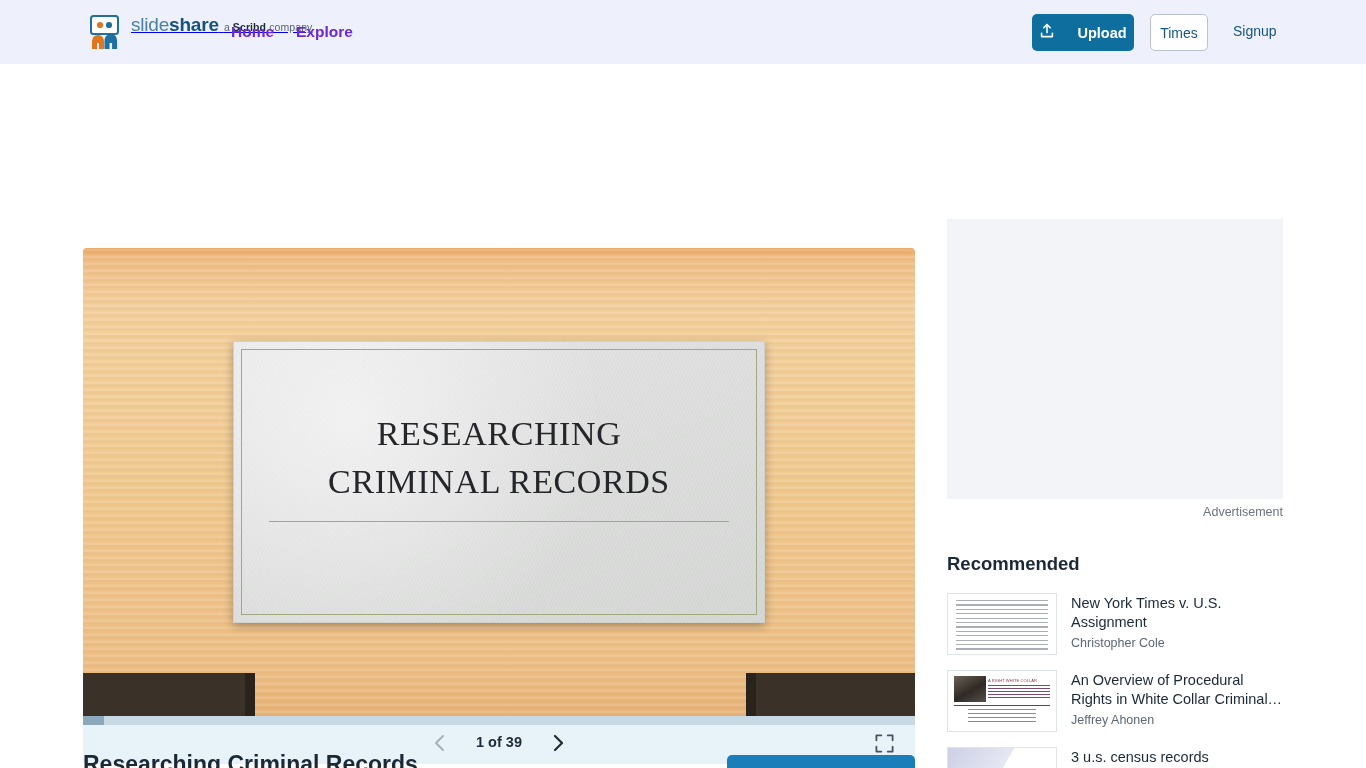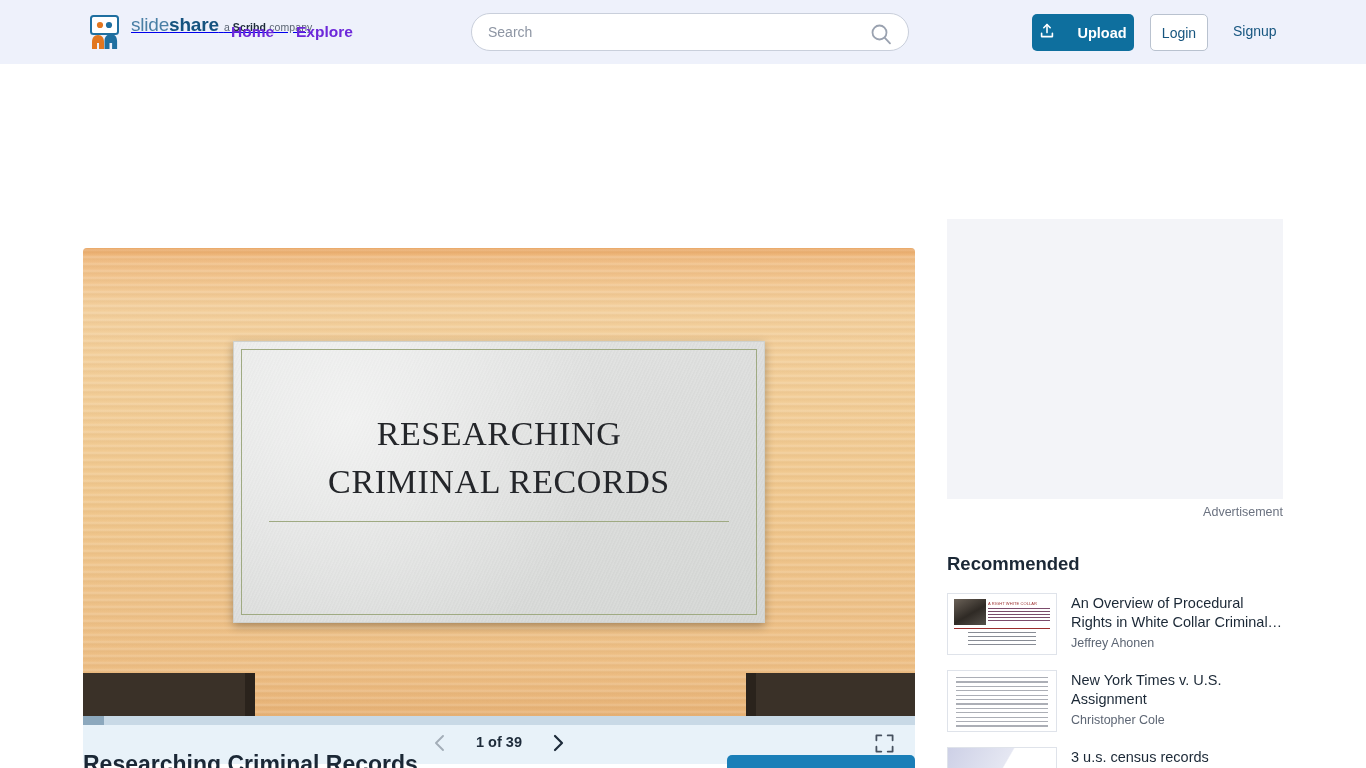--- a/index.html
+++ b/index.html
@@ -286,42 +286,33 @@
       <span class="logo-word">
         <span class="l1">slide</span><span class="l2">share</span>
       </span>
       <span class="logo-sub">a <b>Scribd</b> company</span>
     </span>
   </a>
 
   <a class="nav-link" id="nav-home" href="#">Home</a>
   <a class="nav-link" id="nav-explore" href="#">Explore</a>
 
-  <div class="search-box">
-    <input class="search-input" type="text" placeholder="Search" style="">
-    <span class="search-icon">
-      <svg width="22" height="22" viewBox="0 0 22 22" aria-hidden="true">
-        <circle cx="9.5" cy="9.5" r="7" fill="none" stroke="#9aa2b0" stroke-width="1.8"></circle>
-        <line x1="14.6" y1="14.6" x2="20" y2="20.4" stroke="#9aa2b0" stroke-width="1.8" stroke-linecap="round"></line>
-      </svg>
-    </span>
-  </div>
 
   <button class="btn-upload">
     <span>
       <svg width="16" height="16" viewBox="0 0 16 16" aria-hidden="true">
         <path d="M8 1.6 L8 9.6" stroke="#ffffff" stroke-width="1.6" stroke-linecap="round"></path>
         <path d="M4.8 4.7 L8 1.5 L11.2 4.7" fill="none" stroke="#ffffff" stroke-width="1.6" stroke-linecap="round" stroke-linejoin="round"></path>
         <path d="M2.6 10.3 L2.6 13.6 L13.4 13.6 L13.4 10.3" fill="none" stroke="#ffffff" stroke-width="1.6" stroke-linecap="round" stroke-linejoin="round"></path>
       </svg>
     </span>
     <span>Upload</span>
   </button>
 
-  <button class="btn-login">Login</button>
+  <button class="btn-login">Times</button>
   <a class="btn-signup" href="#">Signup</a>
 </div>
 
 <div class="player">
 
   <div class="slide">
     <div class="ribbon left">
       <span class="ribbon-notch"></span>
     </div>
     <div class="ribbon right">
@@ -374,44 +365,44 @@
 
 <div class="ad-slot"></div>
 <div class="ad-label">Advertisement</div>
 
 <div class="rec-heading">Recommended</div>
 
 <div class="rec-list">
 
   <div class="rec-item">
     <div class="rec-thumb">
+      <span class="th-lines"></span>
+    </div>
+    <div class="rec-meta">
+      <div class="rec-title">New York Times v. U.S. Assignment</div>
+      <div class="rec-author">Christopher Cole</div>
+    </div>
+  </div>
+
+  <div class="rec-item">
+    <div class="rec-thumb">
       <span class="th2-photo"></span>
       <span class="th2-head">A RIGHT WHITE COLLAR</span>
       <span class="th2-body"></span>
       <span class="th2-rule"></span>
       <span class="th2-foot"></span>
     </div>
     <div class="rec-meta">
       <div class="rec-title">An Overview of Procedural Rights in White Collar Criminal…</div>
       <div class="rec-author">Jeffrey Ahonen</div>
     </div>
   </div>
 
   <div class="rec-item">
     <div class="rec-thumb">
-      <span class="th-lines"></span>
-    </div>
-    <div class="rec-meta">
-      <div class="rec-title">New York Times v. U.S. Assignment</div>
-      <div class="rec-author">Christopher Cole</div>
-    </div>
-  </div>
-
-  <div class="rec-item">
-    <div class="rec-thumb">
       <span class="th3-bg"></span>
 
     </div>
     <div class="rec-meta">
       <div class="rec-title">3 u.s. census records</div>
       <div class="rec-author"></div>
     </div>
   </div>
 
 </div>

